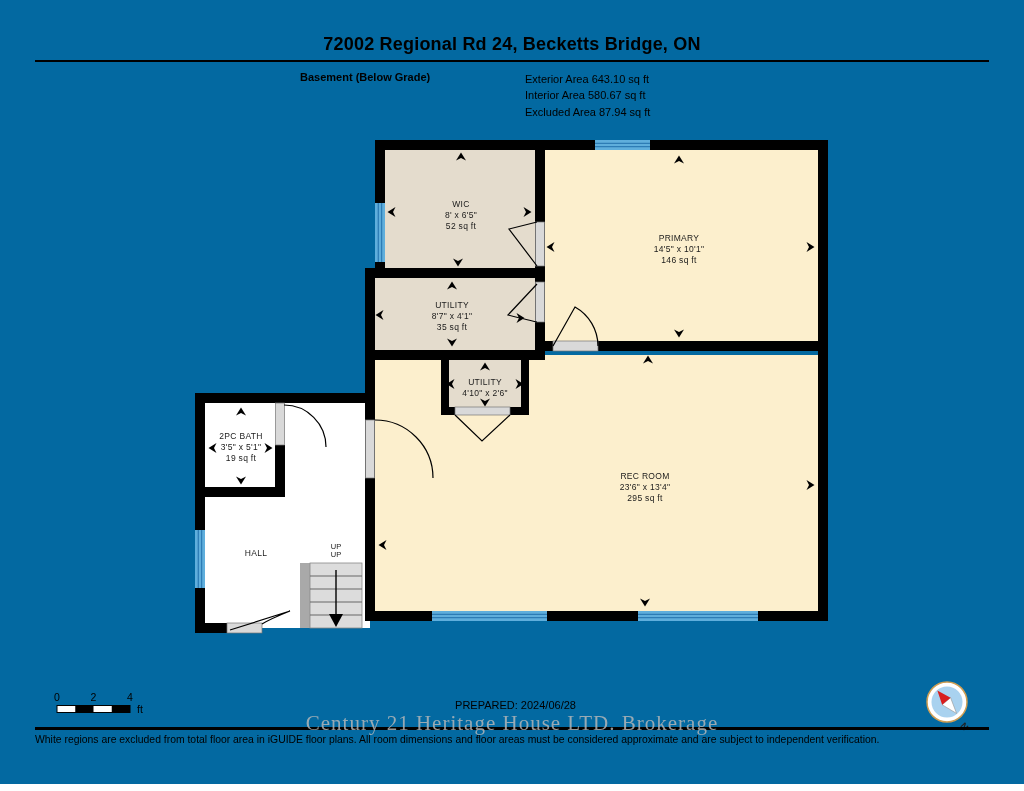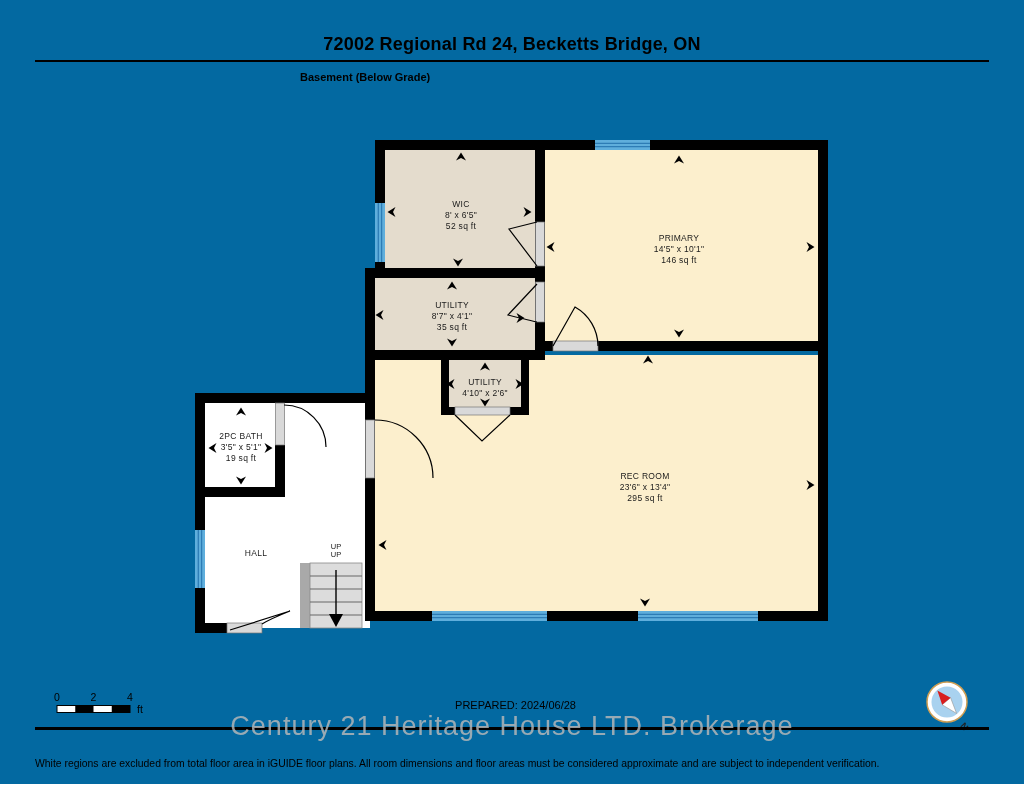--- a/index.html
+++ b/index.html
@@ -7,37 +7,42 @@
         font-family:"Liberation Sans",sans-serif;color:#000;}
   .abs{position:absolute;}
   .title{top:34px;left:0;right:0;text-align:center;font-size:18px;font-weight:bold;letter-spacing:.2px;z-index:2;}
   .rule{left:35px;width:954px;background:#000;z-index:2;}
   .rule1{top:60px;height:2px;}
   .rule2{top:727px;height:2.5px;}
   .floor-label{top:71px;left:300px;width:215px;text-align:left;font-size:11px;font-weight:bold;z-index:2;}
   .areas{top:71px;left:525px;font-size:11px;line-height:16.4px;z-index:2;}
   .plan-svg{top:0;left:0;z-index:1;}
   .prepared{top:699px;left:0;right:0;text-align:center;font-size:11px;z-index:2;margin-left:7px;}
-  .watermark{top:711px;left:0;right:0;text-align:center;font-size:27px;color:#b9b9b9;
-             opacity:.82;letter-spacing:1px;z-index:3;white-space:nowrap;}
-  .disclaimer{top:734px;left:35px;right:20px;font-size:10.4px;z-index:2;margin-top:24px;}
+  .watermark{top:711px;left:0;right:0;text-align:center;font-size:21px;color:#b9b9b9;
+             opacity:.82;letter-spacing:1px;z-index:3;white-space:nowrap;font-family:Liberation Serif, serif;}
+  .disclaimer{top:734px;left:35px;right:20px;font-size:10.4px;z-index:2;}
   text{font-family:"Liberation Sans",sans-serif;}
   .room-label{font-size:8.5px;letter-spacing:.3px;text-anchor:middle;fill:#1a1a1a;}
   .up-label{font-size:7.5px;text-anchor:middle;fill:#1a1a1a;}
   .scale-label{font-size:10.5px;fill:#000;}
   .n-label{font-size:9px;font-weight:bold;fill:#222;}
 </style>
 </head>
 <body>
 
 <div class="page">
 
   <div class="abs title">72002 Regional Rd 24, Becketts Bridge, ON</div>
   <div class="abs rule rule1"></div>
   <div class="abs floor-label">Basement (Below Grade)</div>
+  <div class="abs areas">
+    <div>Exterior Area 643.10 sq ft</div>
+    <div>Interior Area 580.67 sq ft</div>
+    <div>Excluded Area 87.94 sq ft</div>
+  </div>
 
   <svg class="abs plan-svg" width="1024" height="791" viewBox="0 0 1024 791">
     <defs>
       <path id="arr" d="M0,-4.5 L5,3.5 L0,1 L-5,3.5 Z"></path>
     </defs>
 
     <g>
       <rect x="380" y="145" width="160" height="128" fill="#e4dccd"></rect>
       <rect x="540" y="145" width="283" height="201" fill="#fcefcd"></rect>
       <rect x="370" y="273" width="165" height="82" fill="#e4dccd"></rect>

